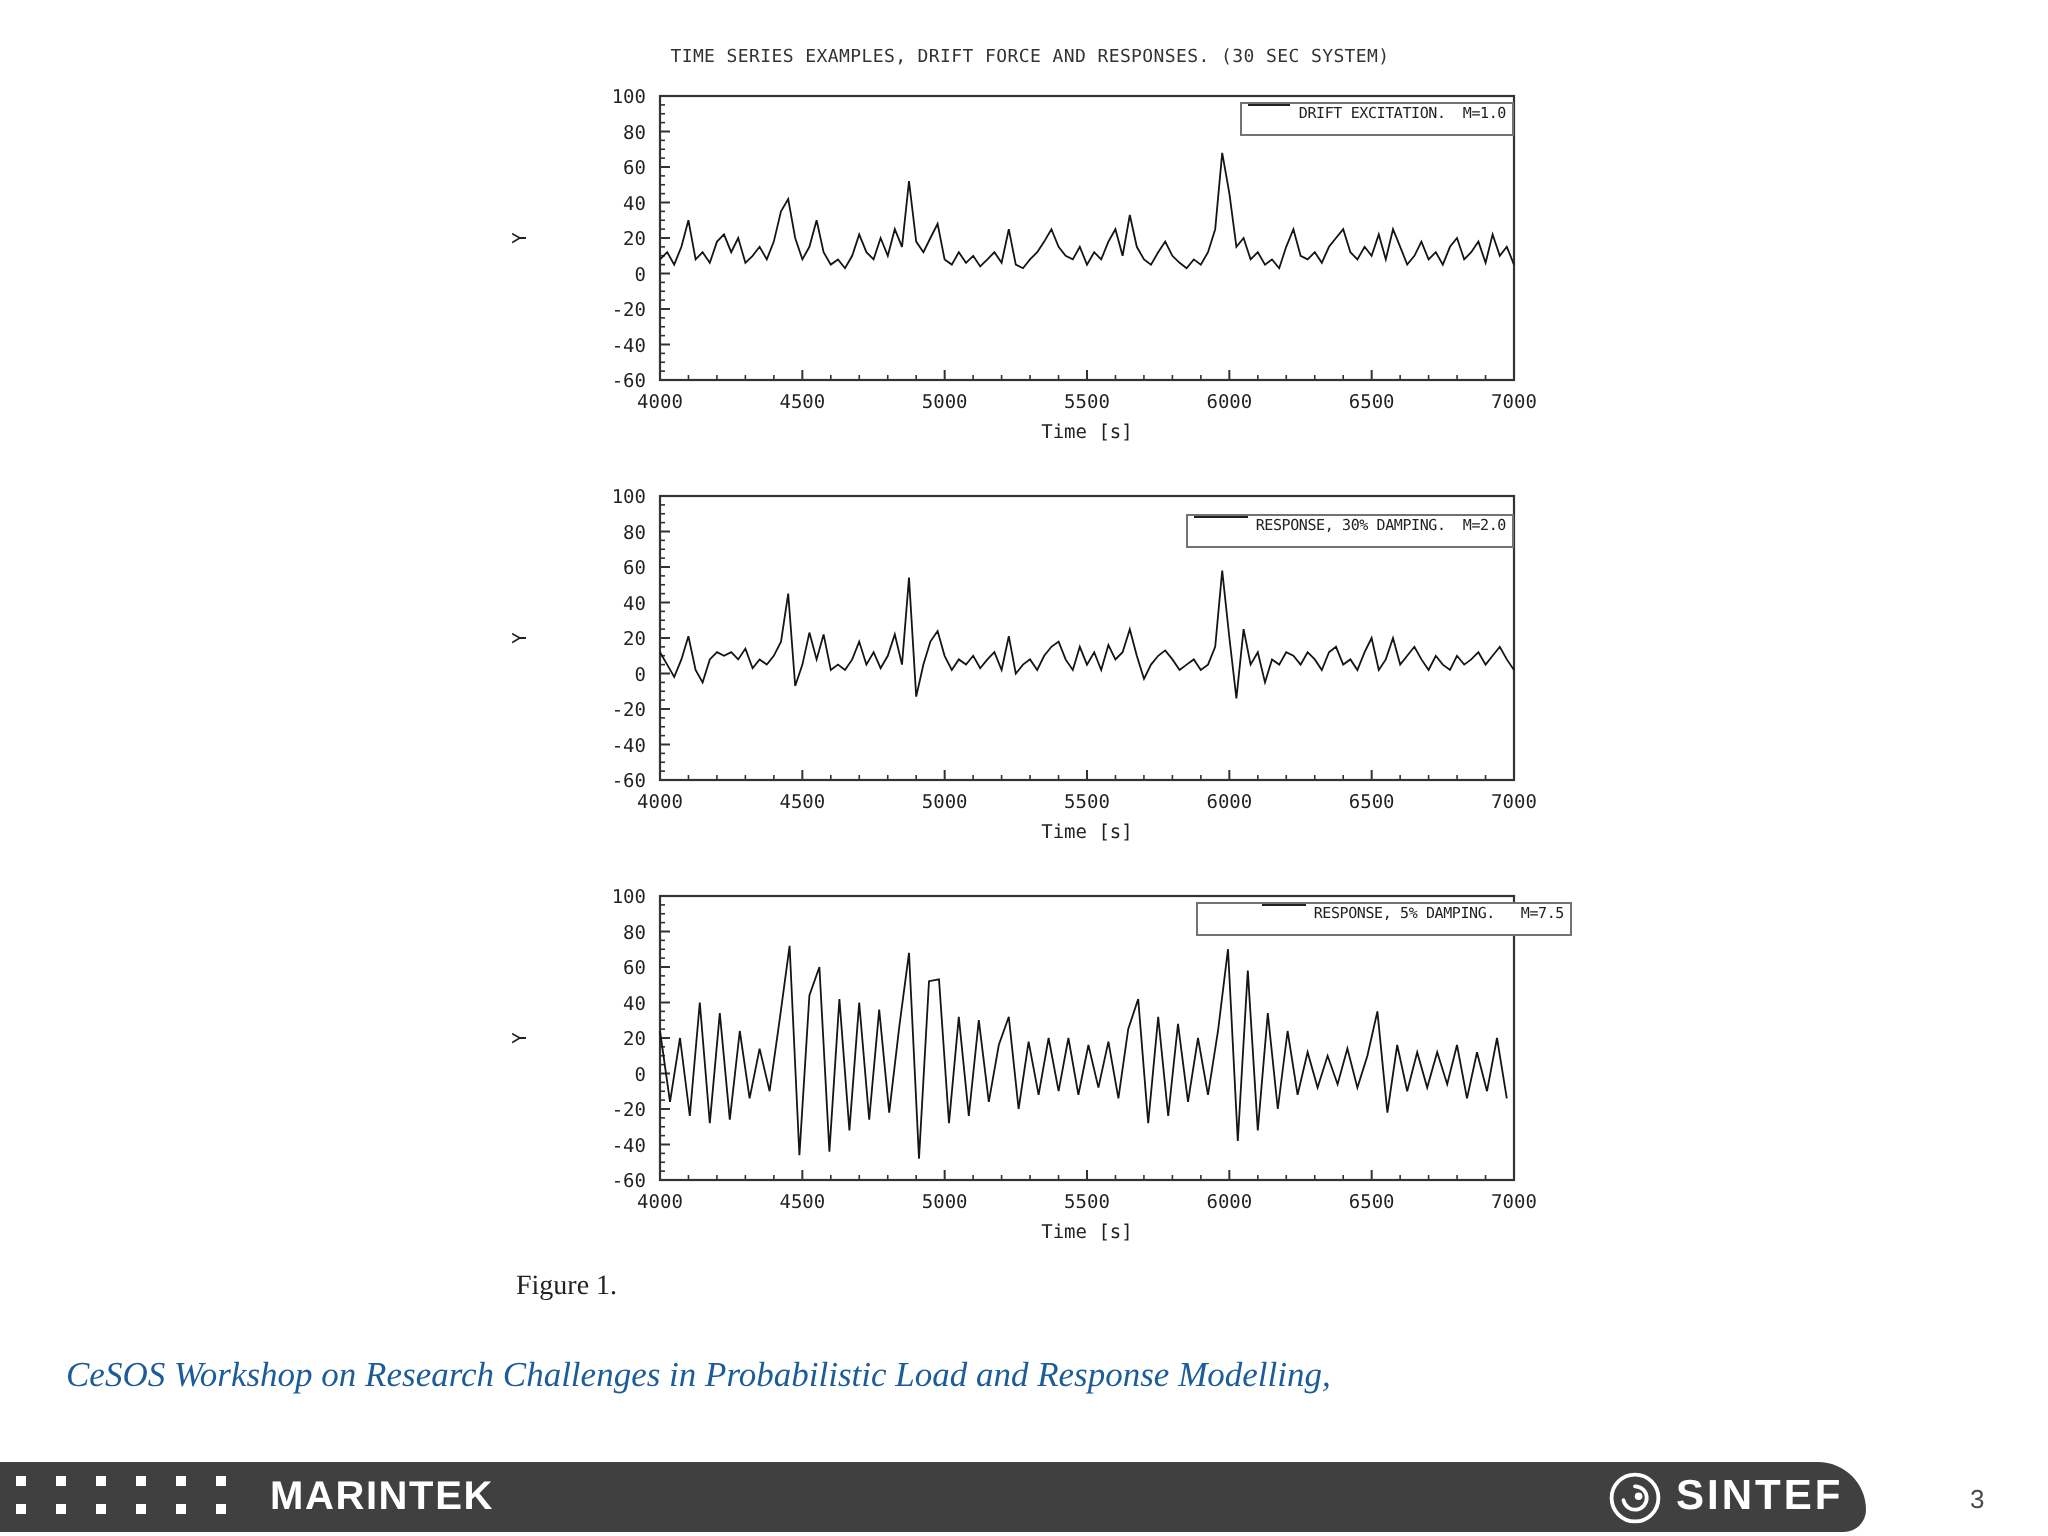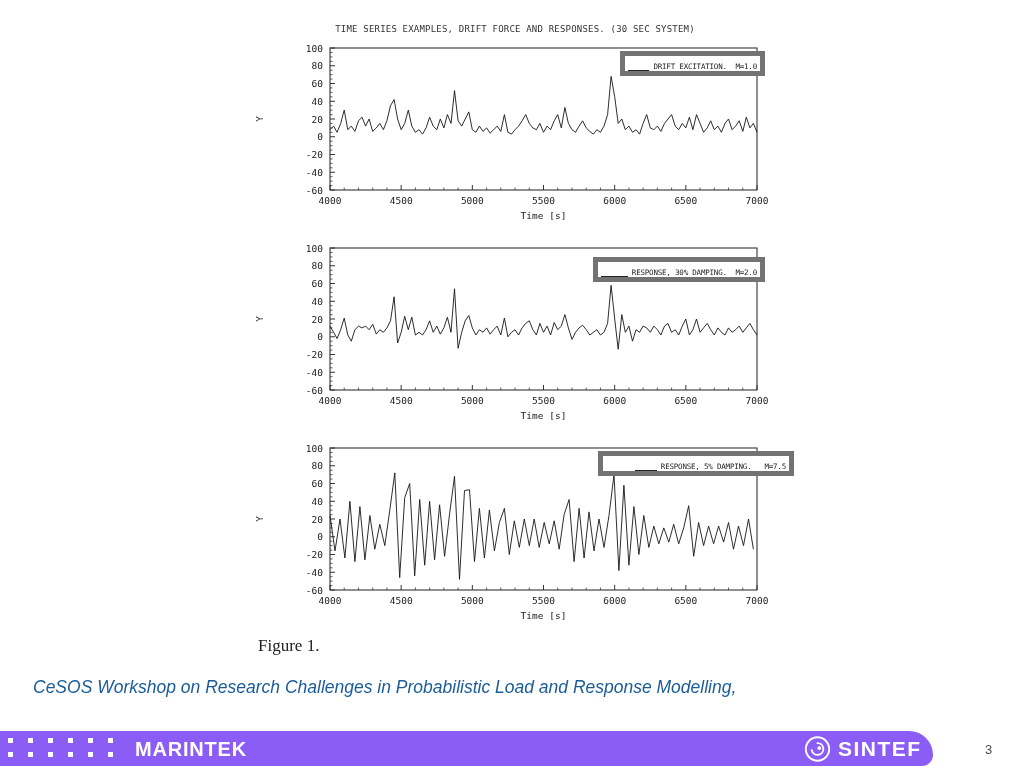--- a/index.html
+++ b/index.html
@@ -4,34 +4,34 @@
 <style>
   html,body{margin:0;padding:0;background:#fff;}
   .slide{position:relative;width:1024px;height:768px;background:#fff;overflow:hidden;
          font-family:"Liberation Sans",sans-serif;}
   .fig-title{position:absolute;left:255px;top:24px;width:520px;text-align:center;
              font-family:"DejaVu Sans Mono",monospace;font-size:9px;color:#333;
              letter-spacing:.2px;white-space:pre;}
   .plot{position:absolute;left:255px;width:520px;height:200px;}
   .plot svg{position:absolute;left:0;top:0;}
   .tick{font-family:"DejaVu Sans Mono",monospace;font-size:9.5px;fill:#222;}
-  .legend{position:absolute;height:15px;border:5px solid #737373;background:#fff;
-          display:flex;align-items:flex-end;padding:0 3px;gap:4px;z-index:2;}
+  .legend{position:absolute;height:15px;border:1px solid #737373;background:#fff;
+          display:flex;align-items:flex-start;padding:0 3px;gap:4px;z-index:2;}
   .legline{display:inline-block;width:30px;border-top:1px solid #222;}
   .legtext{font-family:"DejaVu Sans Mono",monospace;font-size:7.5px;color:#222;
            white-space:pre;letter-spacing:-.2px;}
   .caption{position:absolute;left:258px;top:636px;width:540px;display:flex;
-           font-family:"Liberation Serif",serif;font-size:17px;color:#222;}
+           font-family:"Liberation Serif",serif;font-size:14px;color:#222;}
   .caption .cap-label{width:88px;flex:none;}
   .caption .cap-text{width:440px;line-height:1.35;}
   .workshop{position:absolute;left:33px;top:678px;width:830px;
-            font-family:Liberation Sans, sans-serif;font-style:italic;
+            font-family:Liberation Serif, serif;font-style:italic;
             font-size:17.5px;line-height:1.12;color:#1b5c99;}
   .footer-bar{position:absolute;left:0;top:731px;width:933px;height:35px;
-              background:#8b5cf6;border-radius:0 26px 12px 0;}
+              background:#404040;border-radius:0 26px 12px 0;}
   .dots{position:absolute;left:8px;top:7px;display:grid;
         grid-template-columns:repeat(6,5px);grid-auto-rows:5px;
         column-gap:15px;row-gap:9px;}
   .dots i{background:#fff;width:5px;height:5px;display:block;}
   .marintek{position:absolute;left:135px;top:50%;transform:translateY(-50%);
             color:#fff;font-weight:bold;font-size:20px;letter-spacing:.8px;
             font-family:"Liberation Sans",sans-serif;}
   .sintef{position:absolute;left:804px;top:50%;transform:translateY(-50%);
           display:flex;align-items:center;gap:7px;}
   .sintef .s-label{color:#fff;font-weight:bold;font-size:21px;letter-spacing:1.5px;

